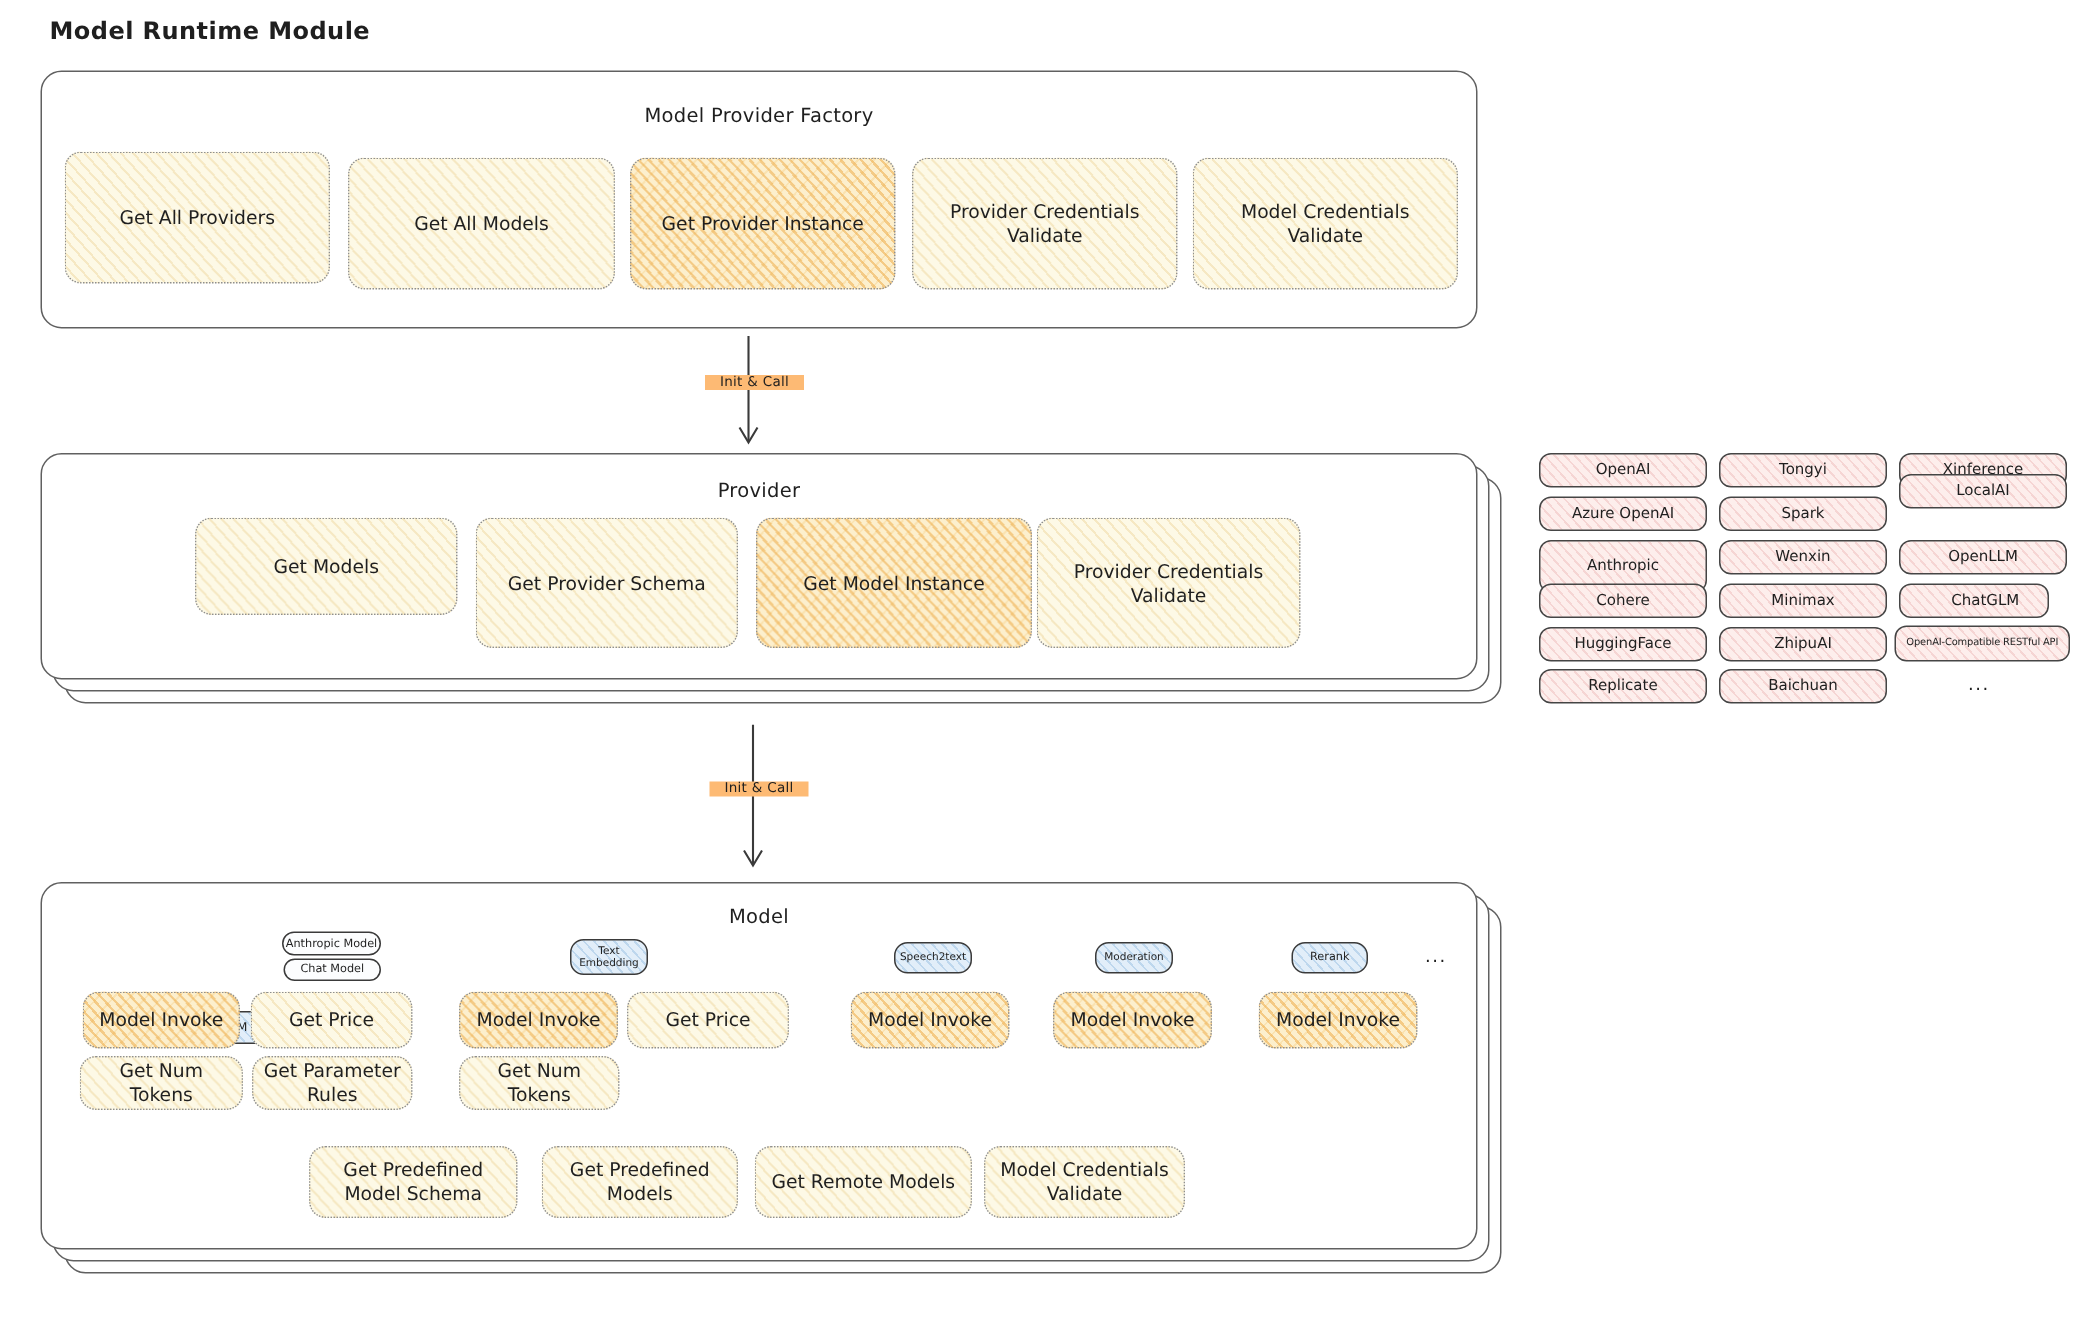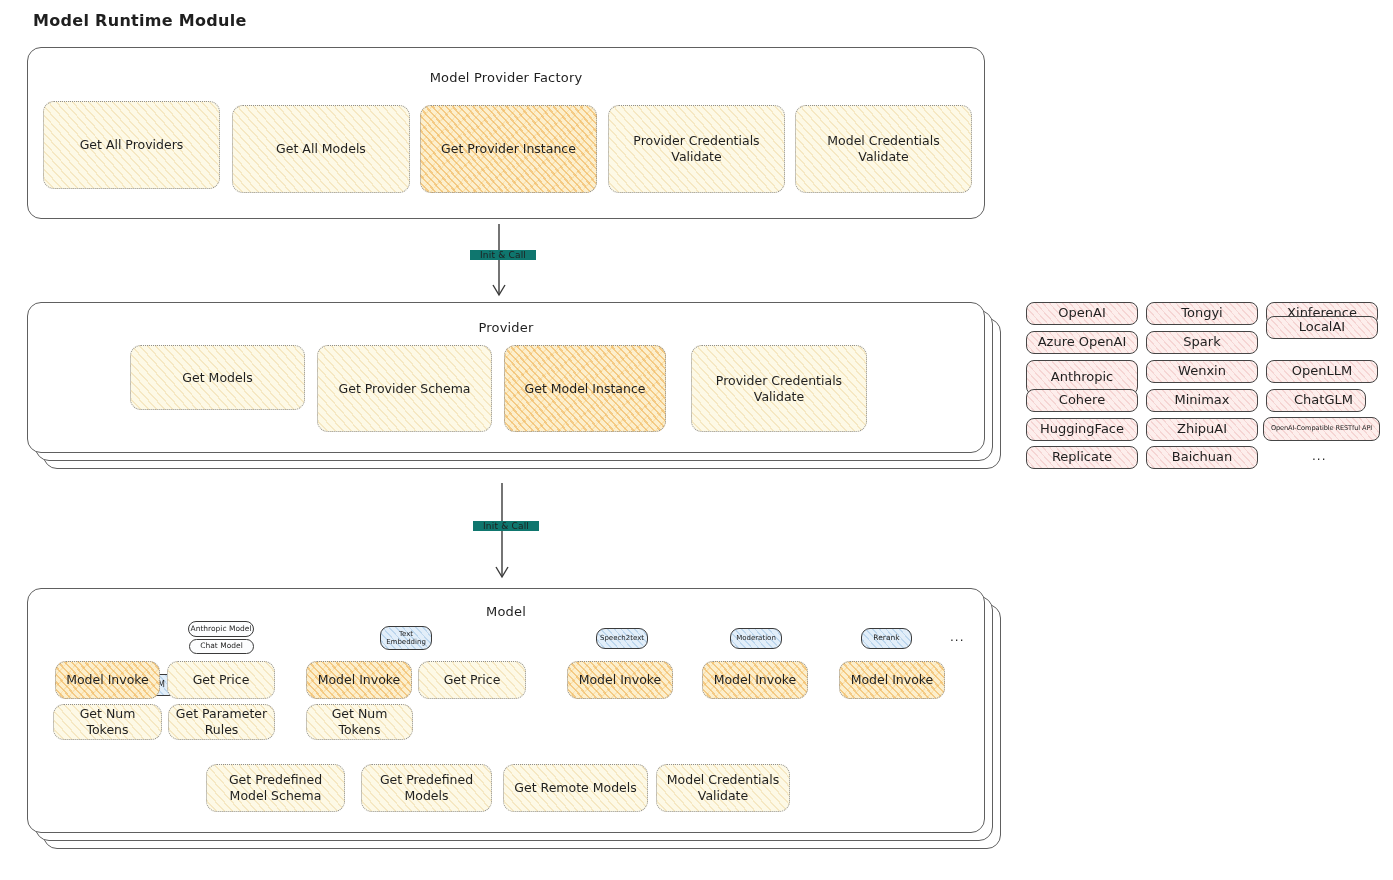--- a/index.html
+++ b/index.html
@@ -26,27 +26,27 @@
          display:flex;align-items:center;justify-content:center;text-align:center;line-height:1.15;}
   .badge.blue{background-color:#e2eef9;
     background-image:repeating-linear-gradient(48deg,rgba(122,172,216,.35) 0 1.2px,transparent 1.2px 5px);
     font-size:8px;}
   .badge.white{background:#fcfdfe;font-size:7.5px;border-radius:8px;}
 
   .pinkbox{position:absolute;box-sizing:border-box;border:1.3px solid #454545;border-radius:8px;
            background-color:#fdeeec;
            background-image:repeating-linear-gradient(48deg,rgba(226,148,148,.28) 0 1.2px,transparent 1.2px 5px);
            display:flex;align-items:center;justify-content:center;text-align:center;
-           font-size:13px;line-height:1.1;padding:1px 2px;}
+           font-size:10px;line-height:1.1;padding:1px 2px;}
   .pinkbox.wide{font-size:6.6px;letter-spacing:-.1px;}
 
   .ellipsis{position:absolute;font-size:12px;letter-spacing:1px;}
 
   .arrow{position:absolute;}
-  .arrow-label{position:absolute;text-align:center;font-size:9px;background:#0f766e;padding:0 3px;letter-spacing:.2px;}
+  .arrow-label{position:absolute;text-align:center;font-size:9px;background:#fdba74;padding:0 3px;letter-spacing:.2px;}
 </style>
 </head>
 <body>
 
 <div class="canvas">
 
   <div class="diagram-title" style="left:33px;top:11px;">Model Runtime Module</div>
 
   <div class="frame" style="left:27px;top:47px;width:958px;height:172px;"></div>
   <div class="section-title" style="left:27px;top:70px;width:958px;">Model Provider Factory</div>
@@ -63,21 +63,21 @@
   </svg>
   <div class="arrow-label" style="left:470px;top:250px;width:60px;">Init &amp; Call</div>
 
   <div class="frame shadow" style="left:43px;top:318px;width:958px;height:151px;"></div>
   <div class="frame shadow" style="left:35px;top:310px;width:958px;height:151px;"></div>
   <div class="frame" style="left:27px;top:302px;width:958px;height:151px;"></div>
   <div class="section-title" style="left:27px;top:320px;width:958px;">Provider</div>
 
   <div class="obox light" style="left:130px;top:345px;width:175px;height:65px;">Get Models</div>
   <div class="obox light" style="left:317px;top:345px;width:175px;height:87px;">Get Provider Schema</div>
-  <div class="obox highlight" style="left:504px;top:345px;width:162px;height:87px;">Get Model Instance</div>
+  <div class="obox highlight" style="left:504px;top:345px;width:184px;height:87px;">Get Model Instance</div>
   <div class="obox light" style="left:691px;top:345px;width:176px;height:87px;">Provider Credentials Validate</div>
 
   <div class="pinkbox" style="left:1026px;top:302px;width:112px;height:23px;">OpenAI</div>
   <div class="pinkbox" style="left:1026px;top:331px;width:112px;height:23px;">Azure OpenAI</div>
   <div class="pinkbox" style="left:1026px;top:360px;width:112px;height:35px;">Anthropic</div>
   <div class="pinkbox" style="left:1026px;top:389px;width:112px;height:23px;">Cohere</div>
   <div class="pinkbox" style="left:1026px;top:418px;width:112px;height:23px;">HuggingFace</div>
   <div class="pinkbox" style="left:1026px;top:446px;width:112px;height:23px;">Replicate</div>
 
   <div class="pinkbox" style="left:1146px;top:302px;width:112px;height:23px;">Tongyi</div>

